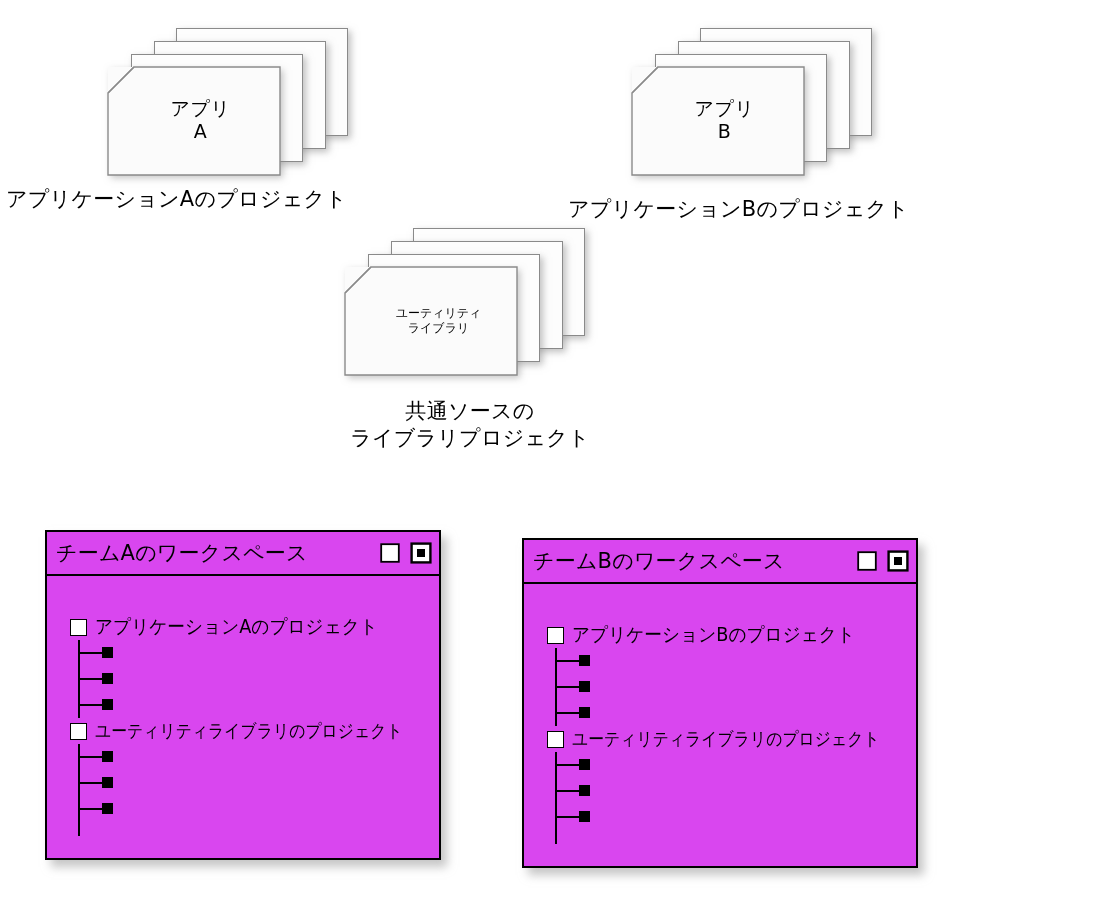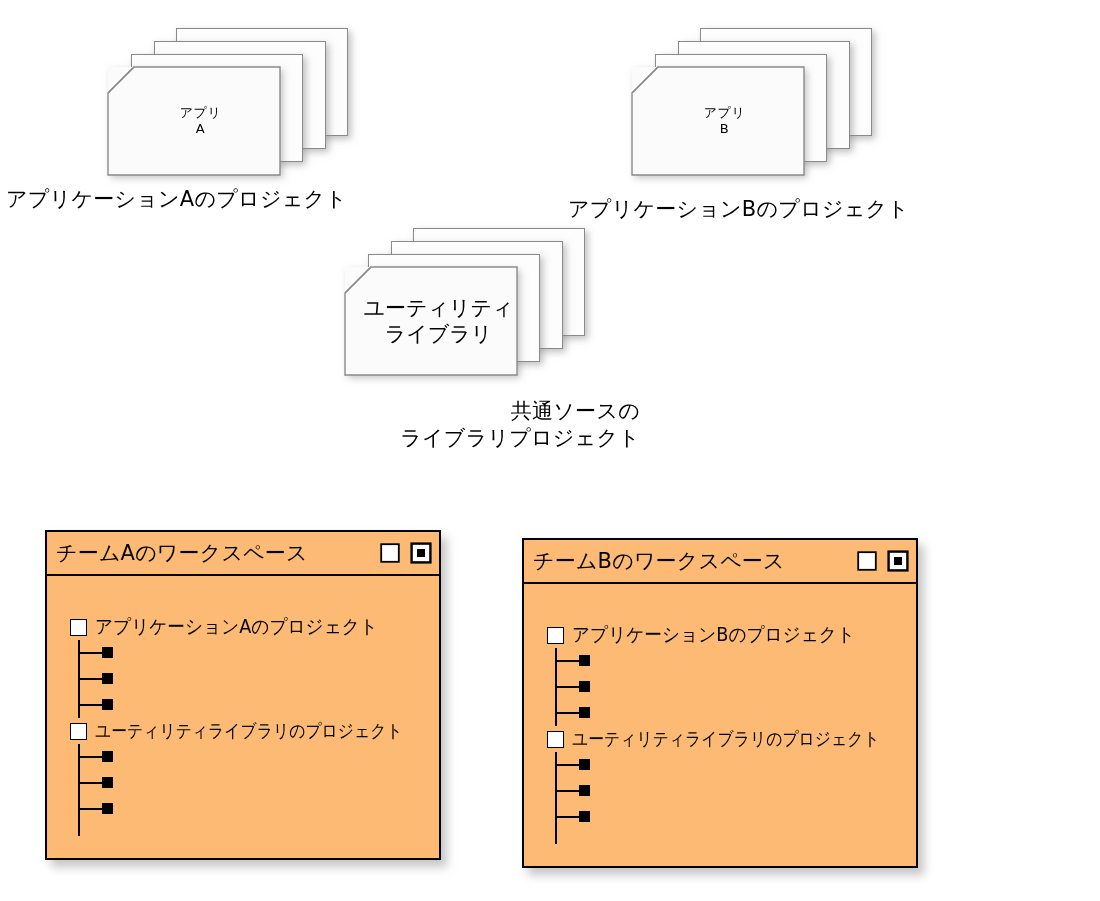--- a/index.html
+++ b/index.html
@@ -64,48 +64,48 @@
     position: absolute;
     left: -1px; top: -1px;
     width: 174px; height: 110px;
     pointer-events: none;
   }
   .sheet-label {
     position: absolute;
     left: 0; right: 0; top: 50%;
     transform: translateY(-50%);
     text-align: center;
-    font-size: 13px;
+    font-size: 19px;
     line-height: 1.25;
     letter-spacing: 0.5px;
     white-space: pre-line;
     padding-left: 14px;
     box-sizing: border-box;
   }
   .sheet-label.small {
-    font-size: 21px;
+    font-size: 12px;
     letter-spacing: 0px;
     padding-left: 16px;
   }
 
   .group-caption {
     position: absolute;
     font-size: 21px;
     line-height: 1.3;
     white-space: pre-line;
     letter-spacing: 0.3px;
   }
   .group-caption.centered { text-align: center; }
 
   
   .workspace {
     position: absolute;
     width: 396px;
     height: 330px;
-    background: #fdba74;
+    background: #d946ef;
     border: 2px solid #000000;
     box-sizing: border-box;
     box-shadow: 6px 7px 9px rgba(160,160,160,0.60);
   }
   .ws-titlebar {
     height: 44px;
     border-bottom: 2px solid #000000;
     display: flex;
     align-items: center;
     padding: 0 7px 0 9px;
@@ -250,21 +250,21 @@
       <div class="fold-fill"></div>
       <svg class="fold-edge" viewBox="0 0 174 110">
         <path d="M27 1 L173 1 L173 109 L1 109 L1 27 Z" fill="none" stroke="#8a8a8a" stroke-width="1.4"></path>
         <path d="M27 1 L1 27" fill="none" stroke="#8a8a8a" stroke-width="1.4"></path>
       </svg>
       <div class="sheet-label small">ユーティリティ
 ライブラリ</div>
     </div>
   </div>
 </div>
-<div class="group-caption centered" style="left:300px; top:398px; width:340px;text-align:right;">共通ソースの
+<div class="group-caption centered" style="left:300px; top:398px; width:340px;">共通ソースの
 ライブラリプロジェクト</div>
 
 <div class="workspace" style="left:45px; top:530px;">
   <div class="ws-titlebar">
     <div class="ws-title">チームAのワークスペース</div>
     <svg class="win-btn" width="22" height="22" viewBox="0 0 22 22">
       <rect x="2.2" y="2.2" width="17.6" height="17.6" fill="#ffffff" stroke="#000000" stroke-width="1.8"></rect>
     </svg>
     <svg class="win-btn restore" width="22" height="22" viewBox="0 0 22 22">
       <rect x="1.6" y="1.6" width="18.8" height="18.8" fill="#ffffff" stroke="#000000" stroke-width="2.4"></rect>

